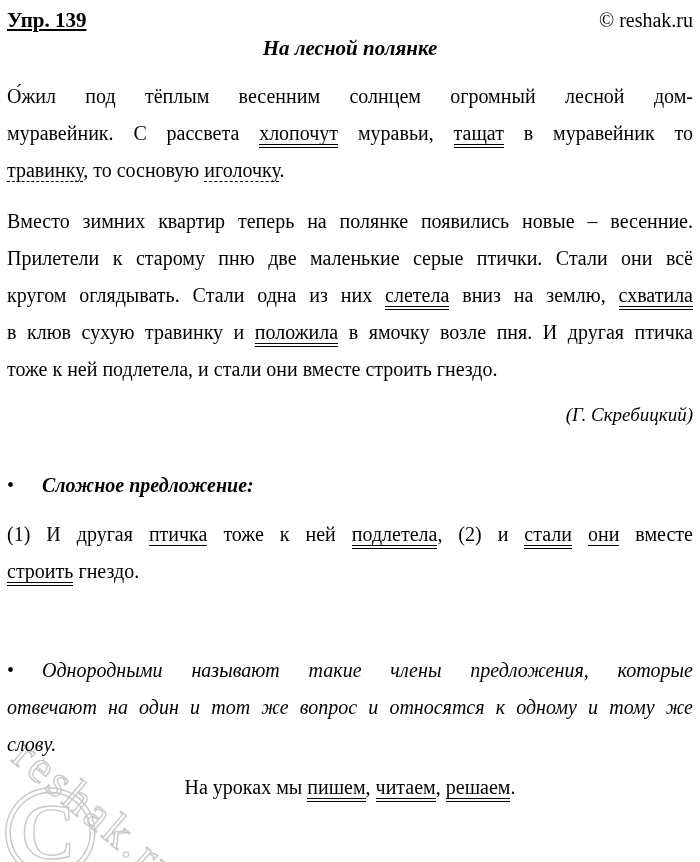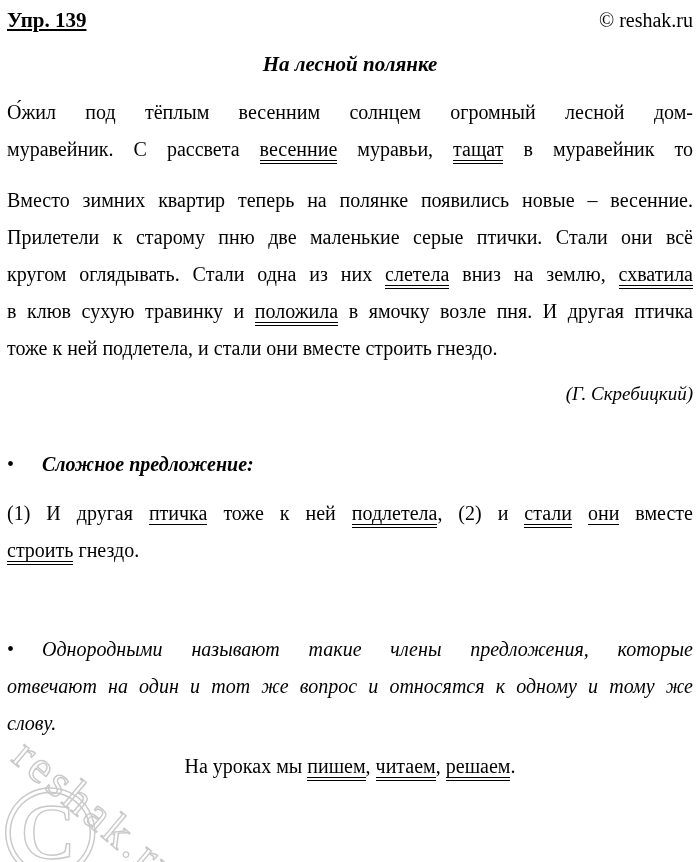--- a/index.html
+++ b/index.html
@@ -7,21 +7,21 @@
     width:700px;height:862px;background:#ffffff;color:#000;
     font-family:"Liberation Serif","DejaVu Serif",serif;
     overflow:hidden;position:relative;
   }
   .content{position:relative;z-index:1;padding:6px 7px 0 7px;}
   
   .header{display:flex;justify-content:space-between;align-items:flex-start;line-height:28px;}
   .ex-num{font-weight:bold;font-size:21px;text-decoration:underline;}
   .copyright{font-size:20px;}
   
-  .page-title{margin-top:16px;text-align:center;font-weight:bold;font-style:italic;font-size:21px;line-height:28px;}
+  .page-title{text-align:center;font-weight:bold;font-style:italic;font-size:21px;line-height:28px;}
   
   .textblock{font-size:20px;}
   .tline{line-height:37px;min-height:37px;}
   .jst{text-align:justify;text-align-last:justify;text-justify:inter-word;}
   #p1{margin-top:16px;}
   #p2{margin-top:14px;}
   .attribution{margin-top:8px;text-align:right;font-style:italic;font-size:19px;line-height:37px;}
   .bullet1{margin-top:34px;line-height:37px;font-size:20px;}
   .b1label{margin-left:28px;font-weight:bold;font-style:italic;}
   #sentence{margin-top:12px;}
@@ -48,21 +48,22 @@
 
   <div class="header">
     <span class="ex-num">Упр. 139</span>
     <span class="copyright">© reshak.ru</span>
   </div>
 
   <div class="page-title">На лесной полянке</div>
 
   <div id="p1" class="textblock">
       <div class="tline jst"><span class="">О́жил под тёплым весенним солнцем огромный лесной дом-</span></div>
-      <div class="tline jst"><span class="">муравейник. С рассвета </span><span class="u-double">весенние</span><span class=""> муравьи, </span><span class="u-double">тащат</span><span class=""> в муравейник то</span></div>
+      <div class="tline jst"><span class="">муравейник. С рассвета </span><span class="u-double">хлопочут</span><span class=""> муравьи, </span><span class="u-double">тащат</span><span class=""> в муравейник то</span></div>
+      <div class="tline"><span class="u-dashed">травинку</span><span class="">, то сосновую </span><span class="u-dashed">иголочку</span><span class="">.</span></div>
     </div>
 
   <div id="p2" class="textblock">
       <div class="tline jst"><span class="">Вместо зимних квартир теперь на полянке появились новые – весенние.</span></div>
       <div class="tline jst"><span class="">Прилетели к старому пню две маленькие серые птички. Стали они всё</span></div>
       <div class="tline jst"><span class="">кругом оглядывать. Стали одна из них </span><span class="u-double">слетела</span><span class=""> вниз на землю, </span><span class="u-double">схватила</span></div>
       <div class="tline jst"><span class="">в клюв сухую травинку и </span><span class="u-double">положила</span><span class=""> в ямочку возле пня. И другая птичка</span></div>
       <div class="tline"><span class="">тоже к ней подлетела, и стали они вместе строить гнездо.</span></div>
     </div>
 

